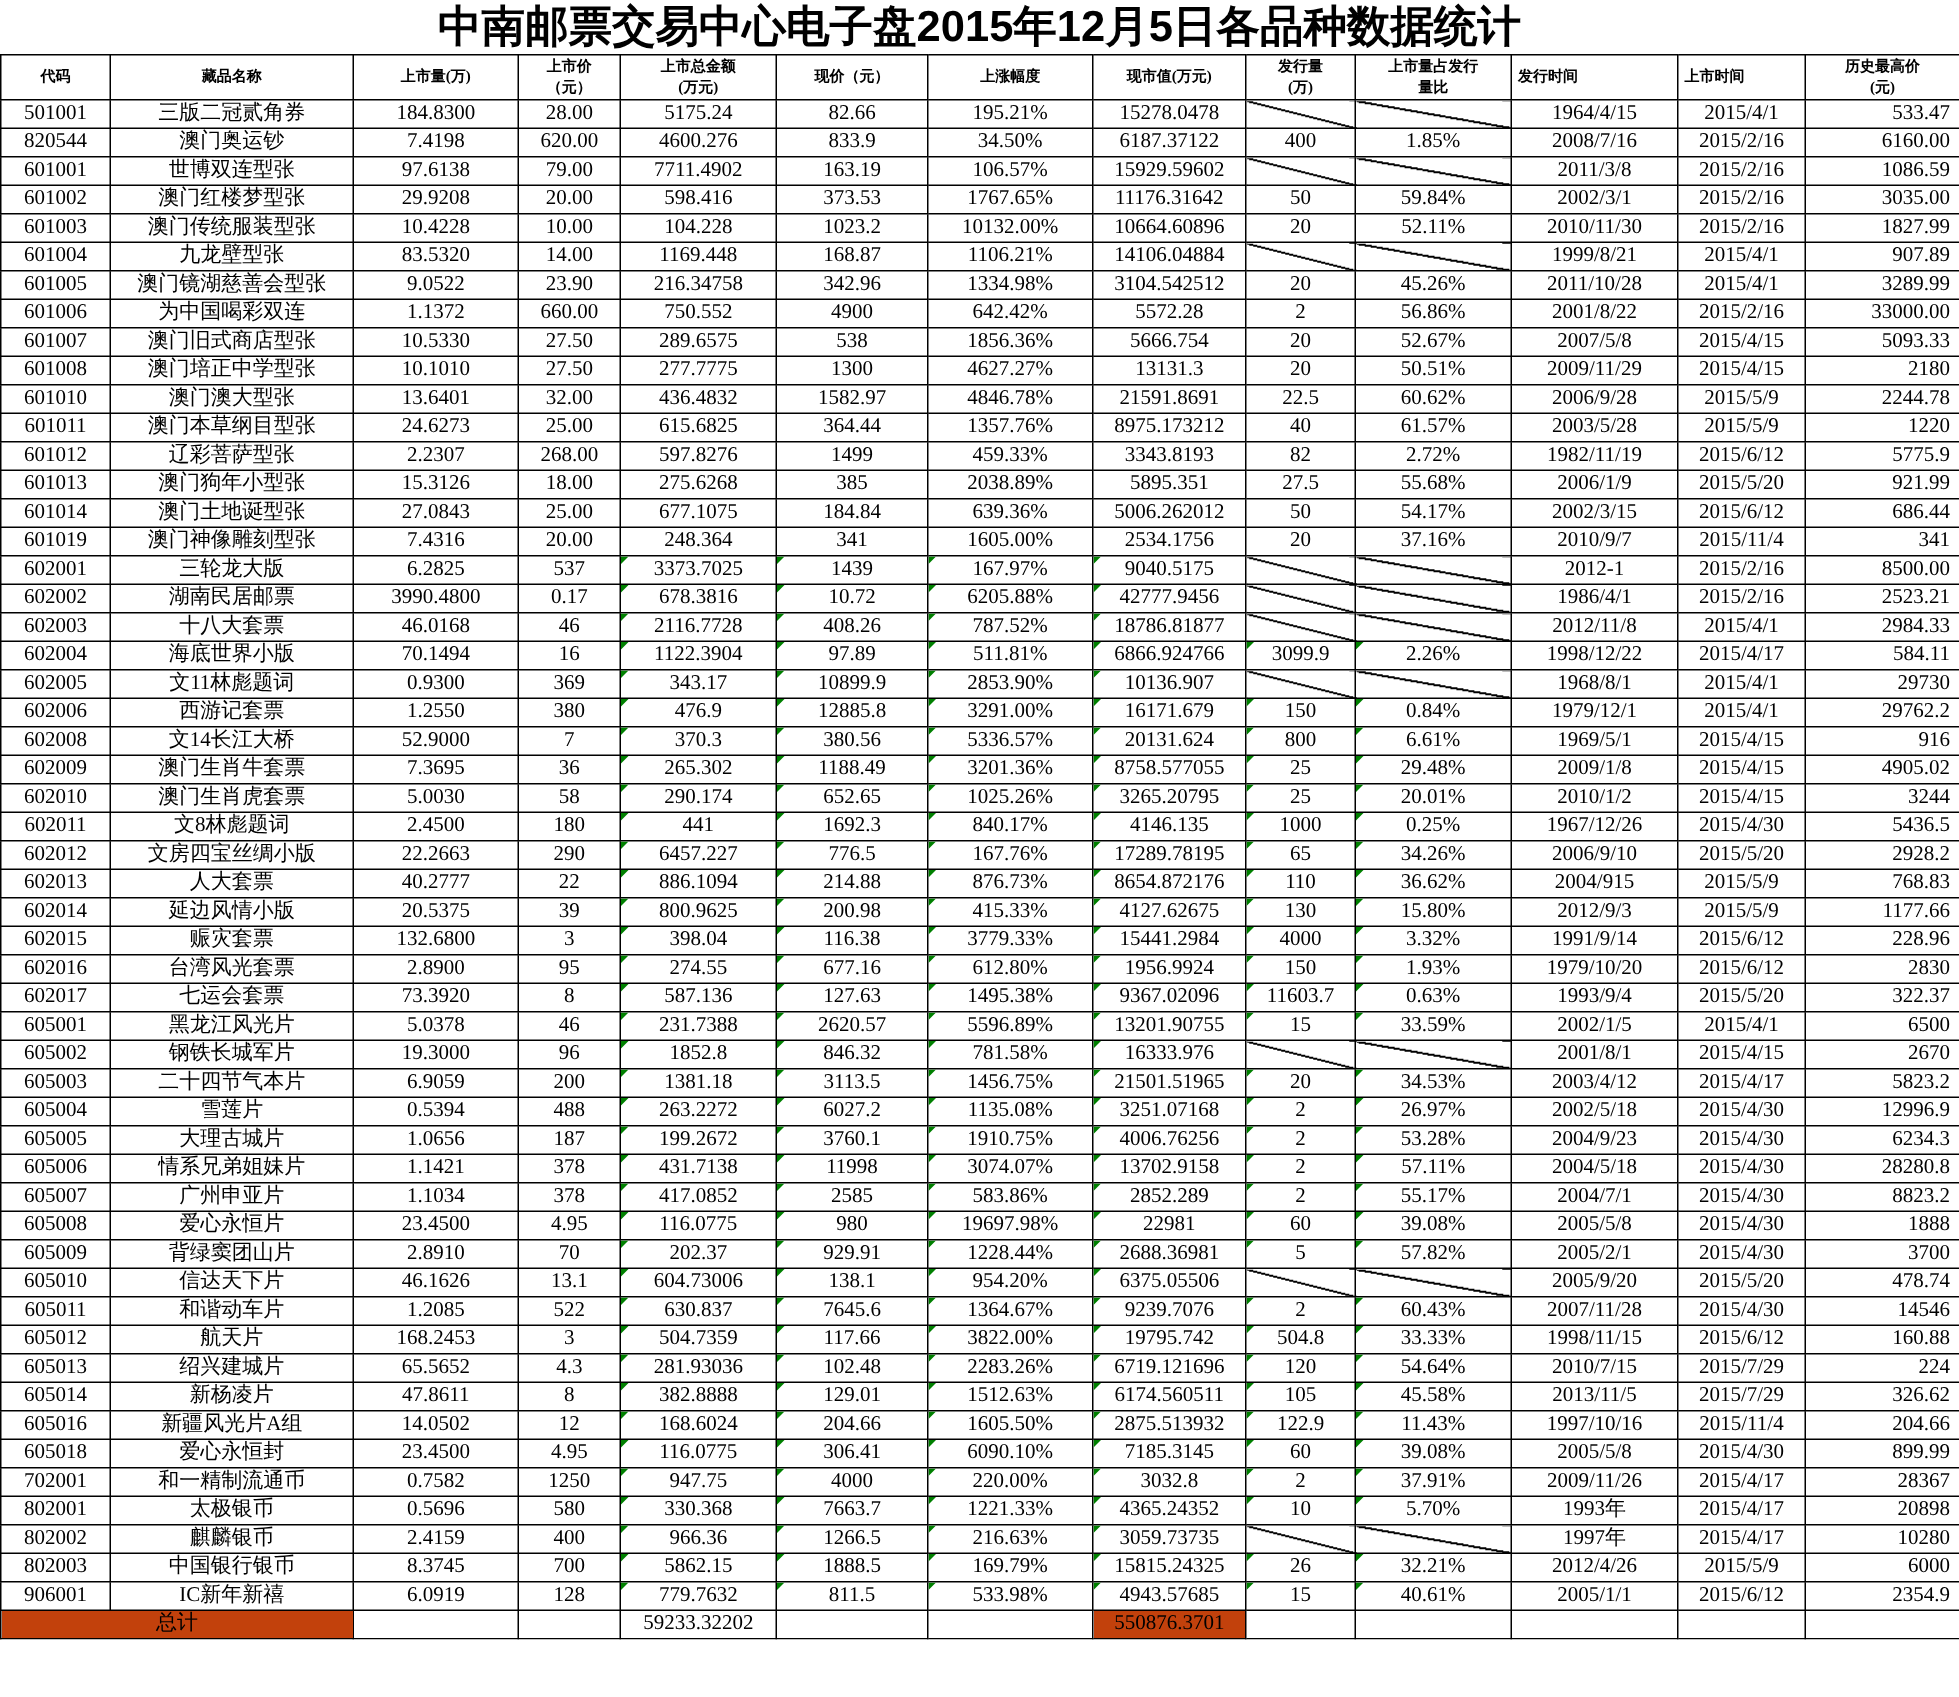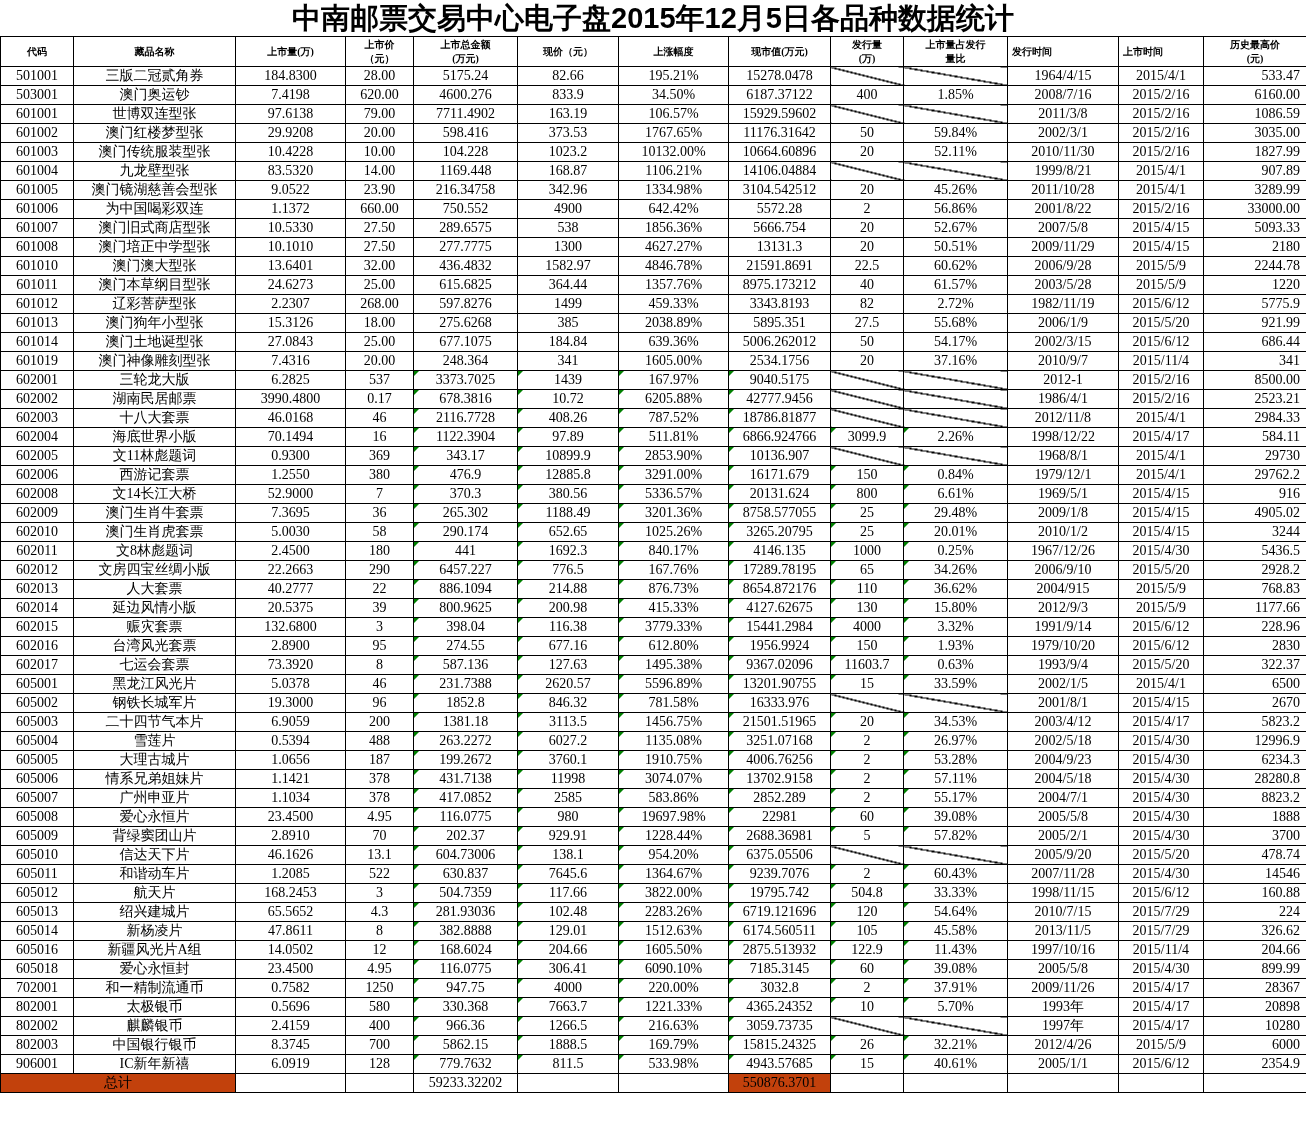--- a/index.html
+++ b/index.html
@@ -88,21 +88,21 @@
           <td>82.66</td>
           <td>195.21%</td>
           <td>15278.0478</td>
           <td class="diag"></td>
           <td class="diag"></td>
           <td>1964/4/15</td>
           <td>2015/4/1</td>
           <td class="r">533.47</td>
         </tr>
         <tr>
-          <td>503001</td>
+          <td>820544</td>
           <td>澳门奥运钞</td>
           <td>7.4198</td>
           <td>620.00</td>
           <td>4600.276</td>
           <td>833.9</td>
           <td>34.50%</td>
           <td>6187.37122</td>
           <td>400</td>
           <td>1.85%</td>
           <td>2008/7/16</td>

